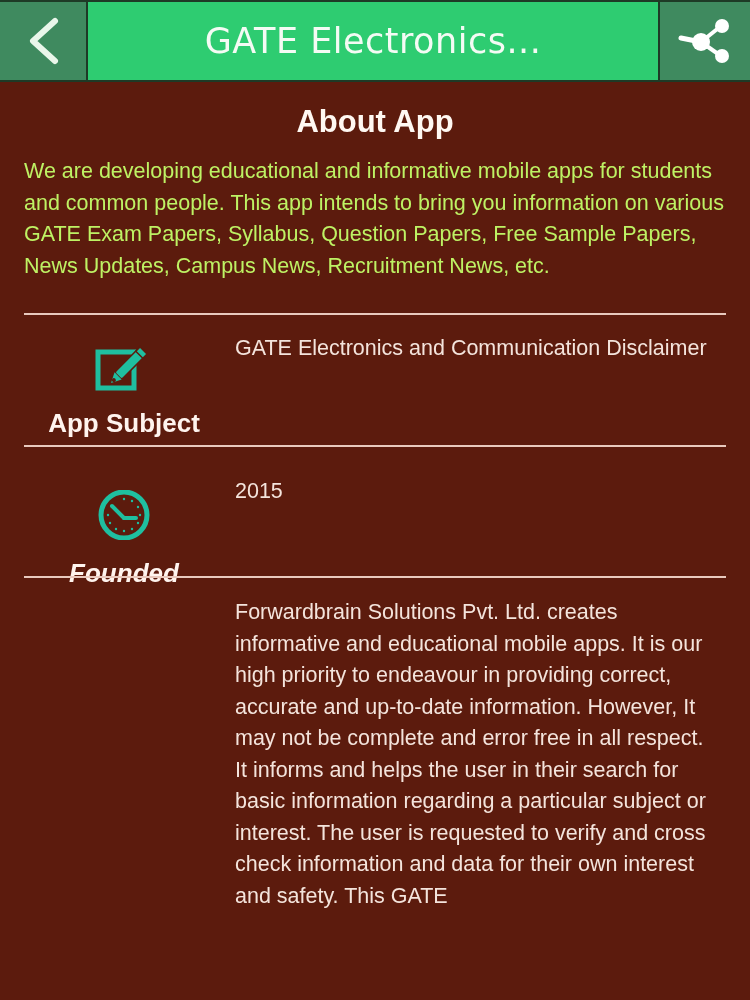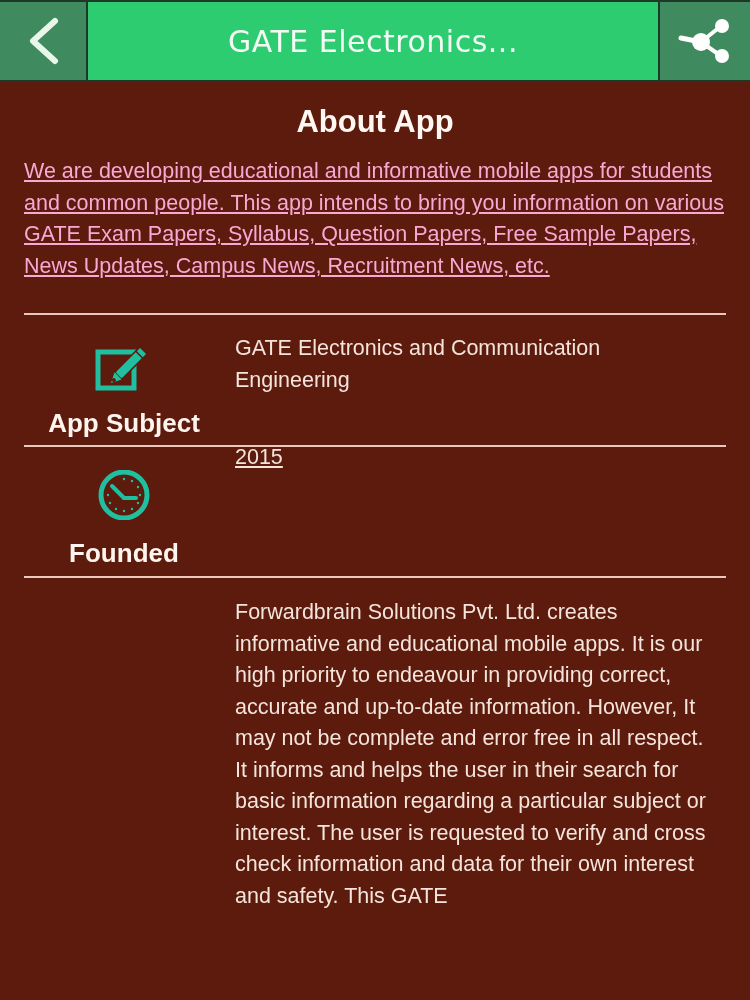--- a/index.html
+++ b/index.html
@@ -19,38 +19,38 @@
     background: #3f8a5f;
     display: flex; align-items: center; justify-content: center;
   }
   .title-area {
     position: absolute; left: 88px; top: 2px; width: 570px; height: 78px;
     background: #2ecc71;
     display: flex; align-items: center; justify-content: center;
   }
   .title-text {
     font-family: "DejaVu Sans", sans-serif;
-    font-size: 30px; color: #f4fbf4; letter-spacing: 0.5px;
+    font-size: 35px; color: #f4fbf4; letter-spacing: 0.5px;
     white-space: nowrap;
   }
   .share-btn {
     position: absolute; left: 660px; top: 2px; width: 90px; height: 78px;
     background: #3f8a5f;
     display: flex; align-items: center; justify-content: center;
   }
   .content {
     position: absolute; left: 0; top: 82px; width: 750px; height: 808px;
   }
   .about-title {
     position: absolute; top: 22px; left: 0; width: 750px;
     text-align: center; font-weight: bold; font-size: 31px; color: #fff8f2;
   }
   .intro {
     position: absolute; top: 74px; left: 24px; width: 710px;
-    font-size: 21.5px; line-height: 31.5px; color: #f9a8d4; text-decoration: underline;
+    font-size: 21.5px; line-height: 31.5px; color: #bef264;
   }
   .divider {
     position: absolute; left: 24px; width: 702px; height: 2px;
     background: #e9c9bd;
   }
   .row-label-col {
     position: absolute; left: 24px; width: 200px; text-align: center;
   }
   .row-label {
     font-weight: bold; font-size: 26px; color: #fff4ee; display: block;
@@ -96,40 +96,40 @@
       <rect x="6" y="12" width="36" height="36" fill="none" stroke="#1fbfa0" stroke-width="5"></rect>
       <g transform="rotate(-45 36 26)">
         <rect x="22" y="21" width="36" height="10" rx="2" fill="#1fbfa0" stroke="#5c1b0d" stroke-width="1.5"></rect>
         <polygon points="22,21 12,26 22,31" fill="#1fbfa0"></polygon>
         <circle cx="16" cy="26" r="2" fill="#5c1b0d"></circle>
         <rect x="52" y="21" width="6" height="10" fill="#1fbfa0" stroke="#5c1b0d" stroke-width="1.5"></rect>
       </g>
     </svg>
     <span class="row-label" style="margin-top:14px;">App Subject</span>
   </div>
-  <div class="row-value" style="top:251px;">GATE Electronics and Communication Engineering</div>
+  <div class="row-value" style="top:251px;">GATE Electronics and Communication Disclaimer</div>
 
   <div class="divider" style="top:363px;"></div>
 
-  <div class="row-label-col" style="top:388px;">
+  <div class="row-label-col" style="top:408px;font-style:italic;">
     <svg class="icon" width="60" height="50" viewBox="0 0 60 50">
       <circle cx="30" cy="25" r="23" fill="none" stroke="#1fbfa0" stroke-width="5"></circle>
       <line x1="30" y1="28" x2="18" y2="16" stroke="#1fbfa0" stroke-width="4" stroke-linecap="round"></line>
       <line x1="30" y1="28" x2="42" y2="28" stroke="#1fbfa0" stroke-width="4" stroke-linecap="round"></line>
       <circle cx="30" cy="9" r="1.2" fill="#1fbfa0"></circle>
       <circle cx="30" cy="41" r="1.2" fill="#1fbfa0"></circle>
       <circle cx="14" cy="25" r="1.2" fill="#1fbfa0"></circle>
       <circle cx="46" cy="25" r="1.2" fill="#1fbfa0"></circle>
       <circle cx="38" cy="11" r="1.2" fill="#1fbfa0"></circle>
       <circle cx="44" cy="17" r="1.2" fill="#1fbfa0"></circle>
       <circle cx="38" cy="39" r="1.2" fill="#1fbfa0"></circle>
       <circle cx="22" cy="39" r="1.2" fill="#1fbfa0"></circle>
       <circle cx="16" cy="33" r="1.2" fill="#1fbfa0"></circle>
       <circle cx="44" cy="33" r="1.2" fill="#1fbfa0"></circle>
     </svg>
     <span class="row-label" style="margin-top:18px;">Founded</span>
   </div>
-  <div class="row-value" style="top:360px;text-decoration:underline;">2015</div>
+  <div class="row-value" style="top:394px;">2015</div>
 
   <div class="divider" style="top:494px;"></div>
 
   <div class="row-value" style="top:515px;">Forwardbrain Solutions Pvt. Ltd. creates informative and educational mobile apps. It is our high priority to endeavour in providing correct, accurate and up-to-date information. However, It may not be complete and error free in all respect. It informs and helps the user in their search for basic information regarding a particular subject or interest. The user is requested to verify and cross check information and data for their own interest and safety. This GATE</div>
 </div>
 
 </body></html>

